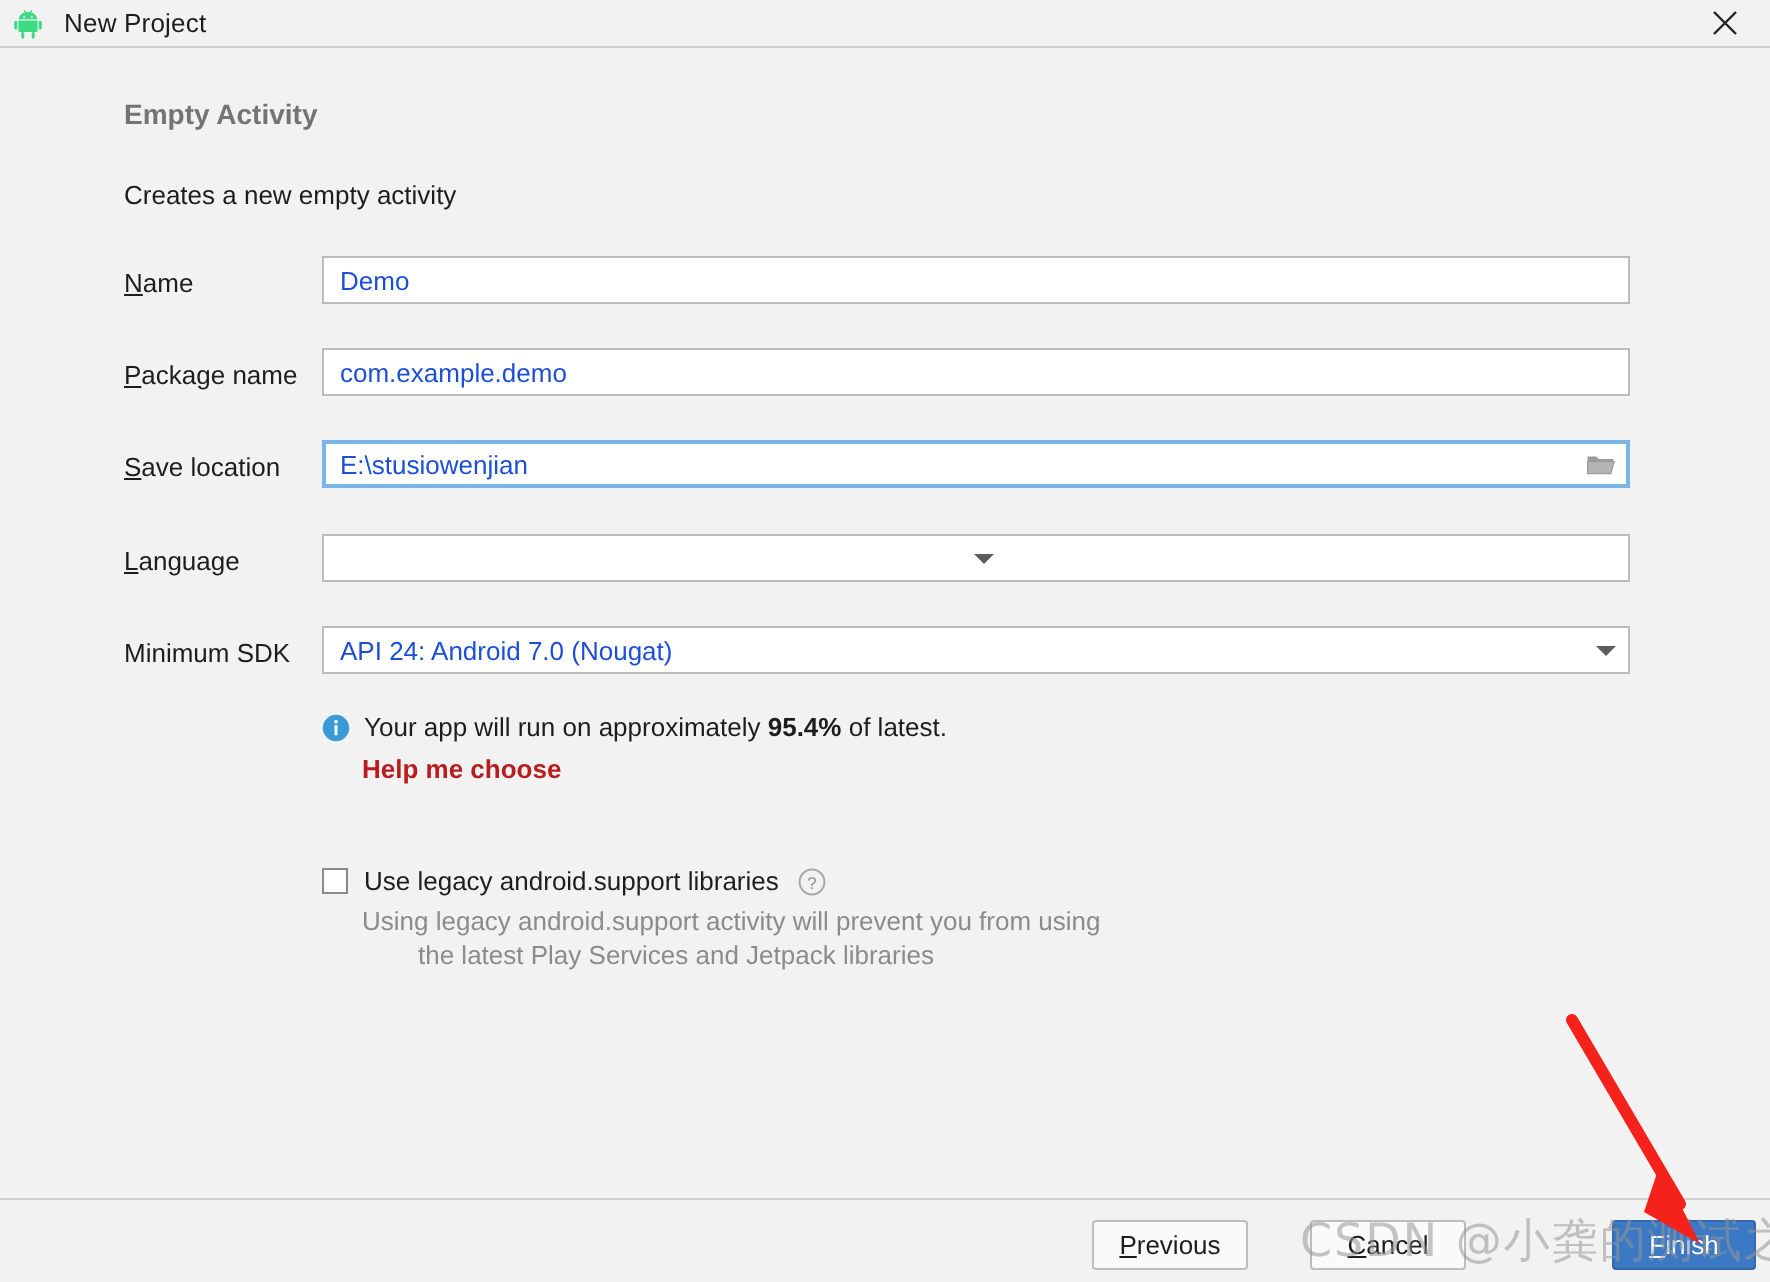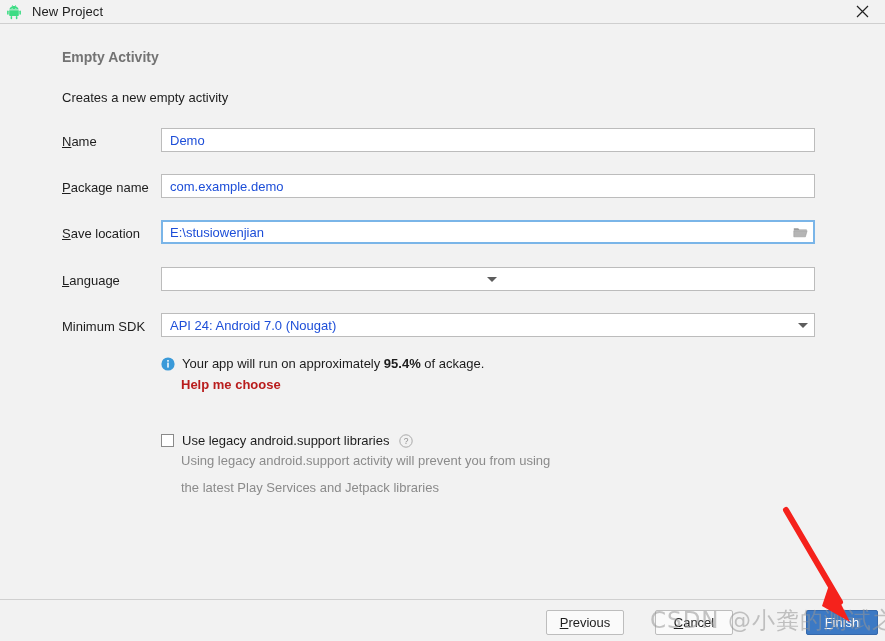--- a/index.html
+++ b/index.html
@@ -292,36 +292,36 @@
   </div>
 
   <div id="info-line">
     <span id="info-icon">
       <svg width="14" height="14" viewBox="0 0 14 14">
         <circle cx="7" cy="7" r="6.6" fill="#3a9ad9"></circle>
         <rect x="6.25" y="5.6" width="1.5" height="5.0" fill="#ffffff"></rect>
         <rect x="6.25" y="3.0" width="1.5" height="1.7" fill="#ffffff"></rect>
       </svg>
     </span>
-    <span id="info-text"><span>Your app will run on approximately </span><b>95.4%</b><span> of ackage.</span></span>
+    <span id="info-text"><span>Your app will run on approximately </span><b>95.4%</b><span> of latest.</span></span>
   </div>
   <div id="help-link">Help me choose</div>
 
   <div id="legacy-row">
     <span id="legacy-check"></span>
     <span id="legacy-label">Use legacy android.support libraries</span>
     <span id="legacy-help">
       <svg width="14" height="14" viewBox="0 0 14 14">
         <circle cx="7" cy="7" r="6.2" fill="none" stroke="#a9a9a9" stroke-width="1"></circle>
         <text x="7" y="10.3" font-size="8.5" font-family="Liberation Sans, sans-serif" fill="#8e8e8e" text-anchor="middle">?</text>
       </svg>
     </span>
   </div>
   <div class="legacy-desc" style="top:429px;">Using legacy android.support activity will prevent you from using</div>
-  <div class="legacy-desc" style="top:456px;">the latest Play Services and Jetpack libraries</div>
+  <div class="legacy-desc" style="top:446px;margin-left:28px;">the latest Play Services and Jetpack libraries</div>
 
 </div>
 
 <div id="footer">
   <div class="btn" id="btn-previous">
     <span><span class="mn">P</span><span>revious</span></span>
   </div>
   <div class="btn" id="btn-cancel">
     <span><span class="mn">C</span><span>ancel</span></span>
   </div>

